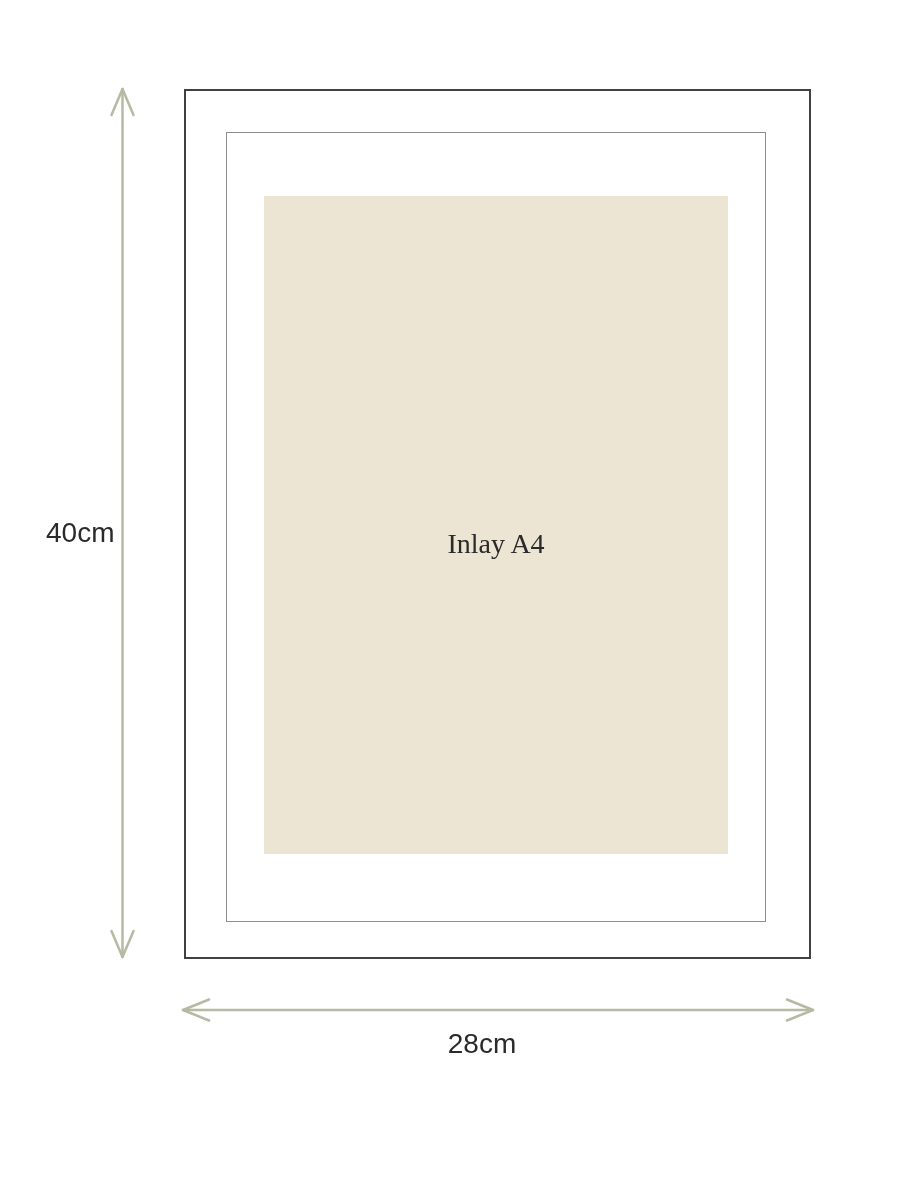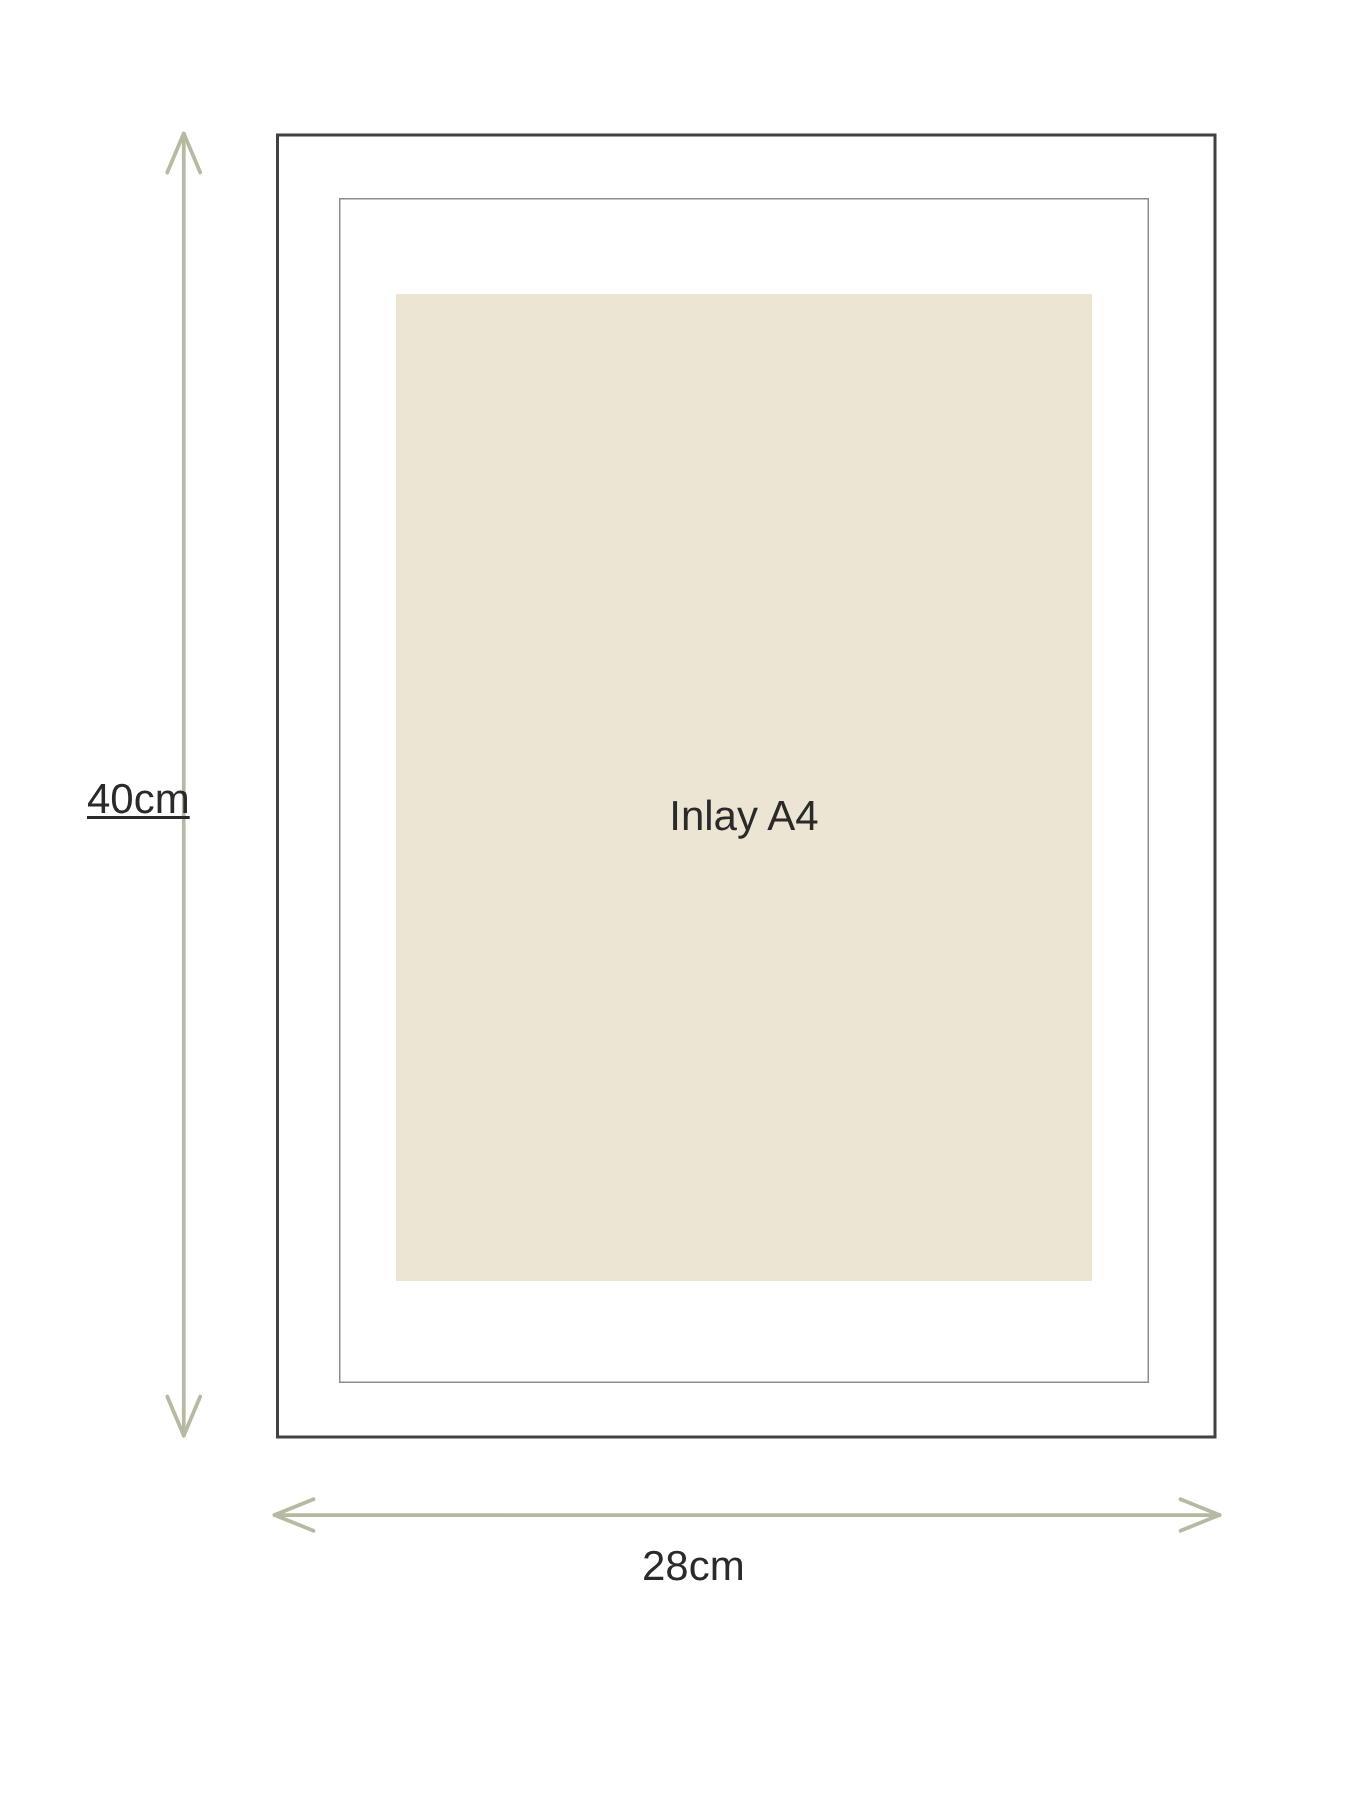--- a/index.html
+++ b/index.html
@@ -47,42 +47,43 @@
     flex-direction:column;
     align-items:center;
     justify-content:center;
     padding-top:36px;
   }
   .inlay-text{
     font-size:28px;
     line-height:37px;
     text-align:left;
     color:var(--text);
+    font-family:Liberation Serif, serif;
   }
   
   .dim-arrow{position:absolute;display:block;}
   .dim-arrow line,.dim-arrow polyline{
     stroke:var(--arrow);
     stroke-width:2.5;
     fill:none;
     stroke-linecap:round;
     stroke-linejoin:round;
   }
   .v-arrow{left:105px;top:82px;}
   .h-arrow{left:176px;top:992px;}
   
   .dim-label{
     position:absolute;
     font-size:28px;
     line-height:32px;
     color:var(--text);
     white-space:nowrap;
   }
-  .height-label{left:58px;top:517px;text-decoration:underline;}
-  .width-label{left:428px;top:1028px;width:130px;}
+  .height-label{left:46px;top:517px;}
+  .width-label{left:417px;top:1028px;width:130px;text-align:center;}
 </style>
 </head>
 <body>
 
 <div class="canvas">
 
   <div class="outer-frame">
     <div class="inner-frame">
       <div class="inlay">
         <div class="inlay-text">

